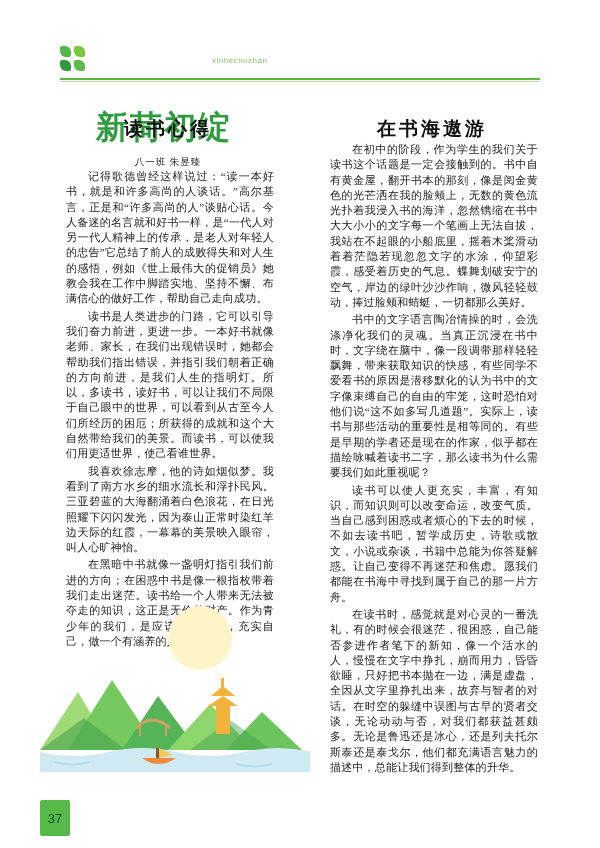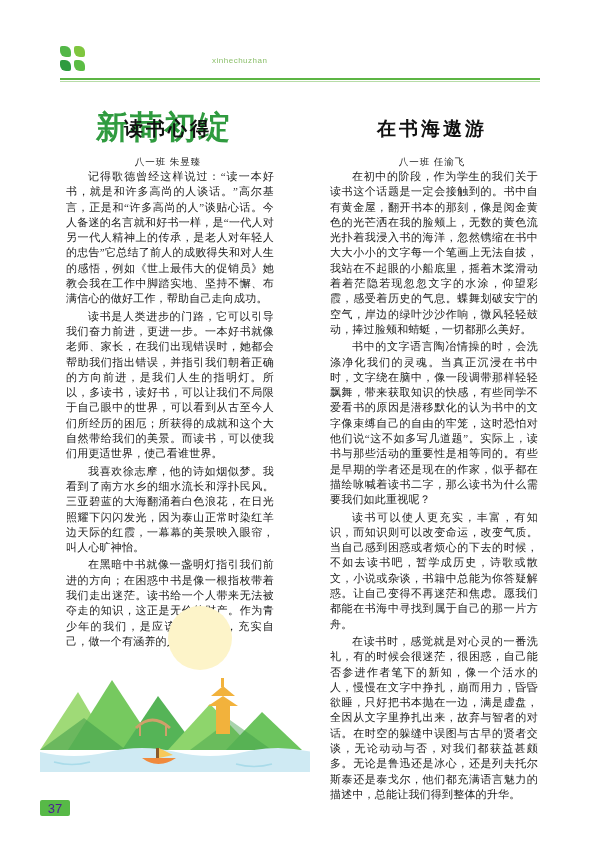--- a/index.html
+++ b/index.html
@@ -132,23 +132,23 @@
     width: 270px;
     height: 180px;
   }
 
   
   .folio {
     position: absolute;
     left: 40px;
     top: 800px;
     width: 30px;
-    height: 16px;
+    height: 36px;
     background: #57b947;
-    color: #4c1d95;
+    color: #14532d;
     font-size: 13px;
     font-family: "Liberation Sans", "DejaVu Sans", sans-serif;
     display: flex;
     align-items: center;
     justify-content: center;
     border-radius: 2px;
   }
 </style>
 </head>
 <body>
@@ -174,21 +174,20 @@
     <div class="article-body">
       <p>记得歌德曾经这样说过：“读一本好书，就是和许多高尚的人谈话。”高尔基言，正是和“许多高尚的人”谈贴心话。今人备迷的名言就和好书一样，是“一代人对另一代人精神上的传承，是老人对年轻人的忠告”它总结了前人的成败得失和对人生的感悟，例如《世上最伟大的促销员》她教会我在工作中脚踏实地、坚持不懈、布满信心的做好工作，帮助自己走向成功。</p>
       <p>读书是人类进步的门路，它可以引导我们奋力前进，更进一步。一本好书就像老师、家长，在我们出现错误时，她都会帮助我们指出错误，并指引我们朝着正确的方向前进，是我们人生的指明灯。所以，多读书，读好书，可以让我们不局限于自己眼中的世界，可以看到从古至今人们所经历的困厄；所获得的成就和这个大自然带给我们的美景。而读书，可以使我们用更适世界，使己看谁世界。</p>
       <p>我喜欢徐志摩，他的诗如烟似梦。我看到了南方水乡的细水流长和浮扑民风。三亚碧蓝的大海翻涌着白色浪花，在日光照耀下闪闪发光，因为泰山正常时染红羊边天际的红霞，一幕幕的美景映入眼帘，叫人心旷神怡。</p>
       <p>在黑暗中书就像一盏明灯指引我们前进的方向；在困惑中书是像一根指枚带着我们走出迷茫。读书给一个人带来无法被夺走的知识，这正是无价的财产。作为青少年的我们，是应该多去读书，充实自己，做一个有涵养的人。</p>
     </div>
   </div>
 
   <div class="col col-right">
     <div class="article-title">在书海遨游</div>
-    <div class="article-byline">八一班  任渝飞</div>
     <div class="article-body">
       <p>在初中的阶段，作为学生的我们关于读书这个话题是一定会接触到的。书中自有黄金屋，翻开书本的那刻，像是阅金黄色的光芒洒在我的脸颊上，无数的黄色流光扑着我浸入书的海洋，忽然镌缩在书中大大小小的文字每一个笔画上无法自拔，我站在不起眼的小船底里，摇着木桨滑动着着茫隐若现忽忽文字的水涂，仰望彩霞，感受着历史的气息。蝶舞划破安宁的空气，岸边的绿叶沙沙作响，微风轻轻鼓动，捧过脸颊和蜻蜓，一切都那么美好。</p>
       <p>书中的文字语言陶冶情操的时，会洗涤净化我们的灵魂。当真正沉浸在书中时，文字绕在脑中，像一段调带那样轻轻飘舞，带来获取知识的快感，有些同学不爱看书的原因是潜移默化的认为书中的文字像束缚自己的自由的牢笼，这时恐怕对他们说“这不如多写几道题”。实际上，读书与那些活动的重要性是相等同的。有些是早期的学者还是现在的作家，似乎都在描绘咏喊着读书二字，那么读书为什么需要我们如此重视呢？</p>
       <p>读书可以使人更充实，丰富，有知识，而知识则可以改变命运，改变气质。当自己感到困惑或者烦心的下去的时候，不如去读书吧，暂学成历史，诗歌或散文，小说或杂谈，书籍中总能为你答疑解惑。让自己变得不再迷茫和焦虑。愿我们都能在书海中寻找到属于自己的那一片方舟。</p>
       <p>在读书时，感觉就是对心灵的一番洗礼，有的时候会很迷茫，很困惑，自己能否参进作者笔下的新知，像一个活水的人，慢慢在文字中挣扎，崩而用力，昏昏欲睡，只好把书本抛在一边，满是虚盘，全因从文字里挣扎出来，故弃与智者的对话。在时空的躲缝中误图与古早的贤者交谈，无论动动与否，对我们都获益甚颇多。无论是鲁迅还是冰心，还是列夫托尔斯泰还是泰戈尔，他们都充满语言魅力的描述中，总能让我们得到整体的升华。</p>
     </div>
   </div>
 
   <div class="illus">
     <svg width="270" height="180" viewBox="0 0 270 180" xmlns="http://www.w3.org/2000/svg">

